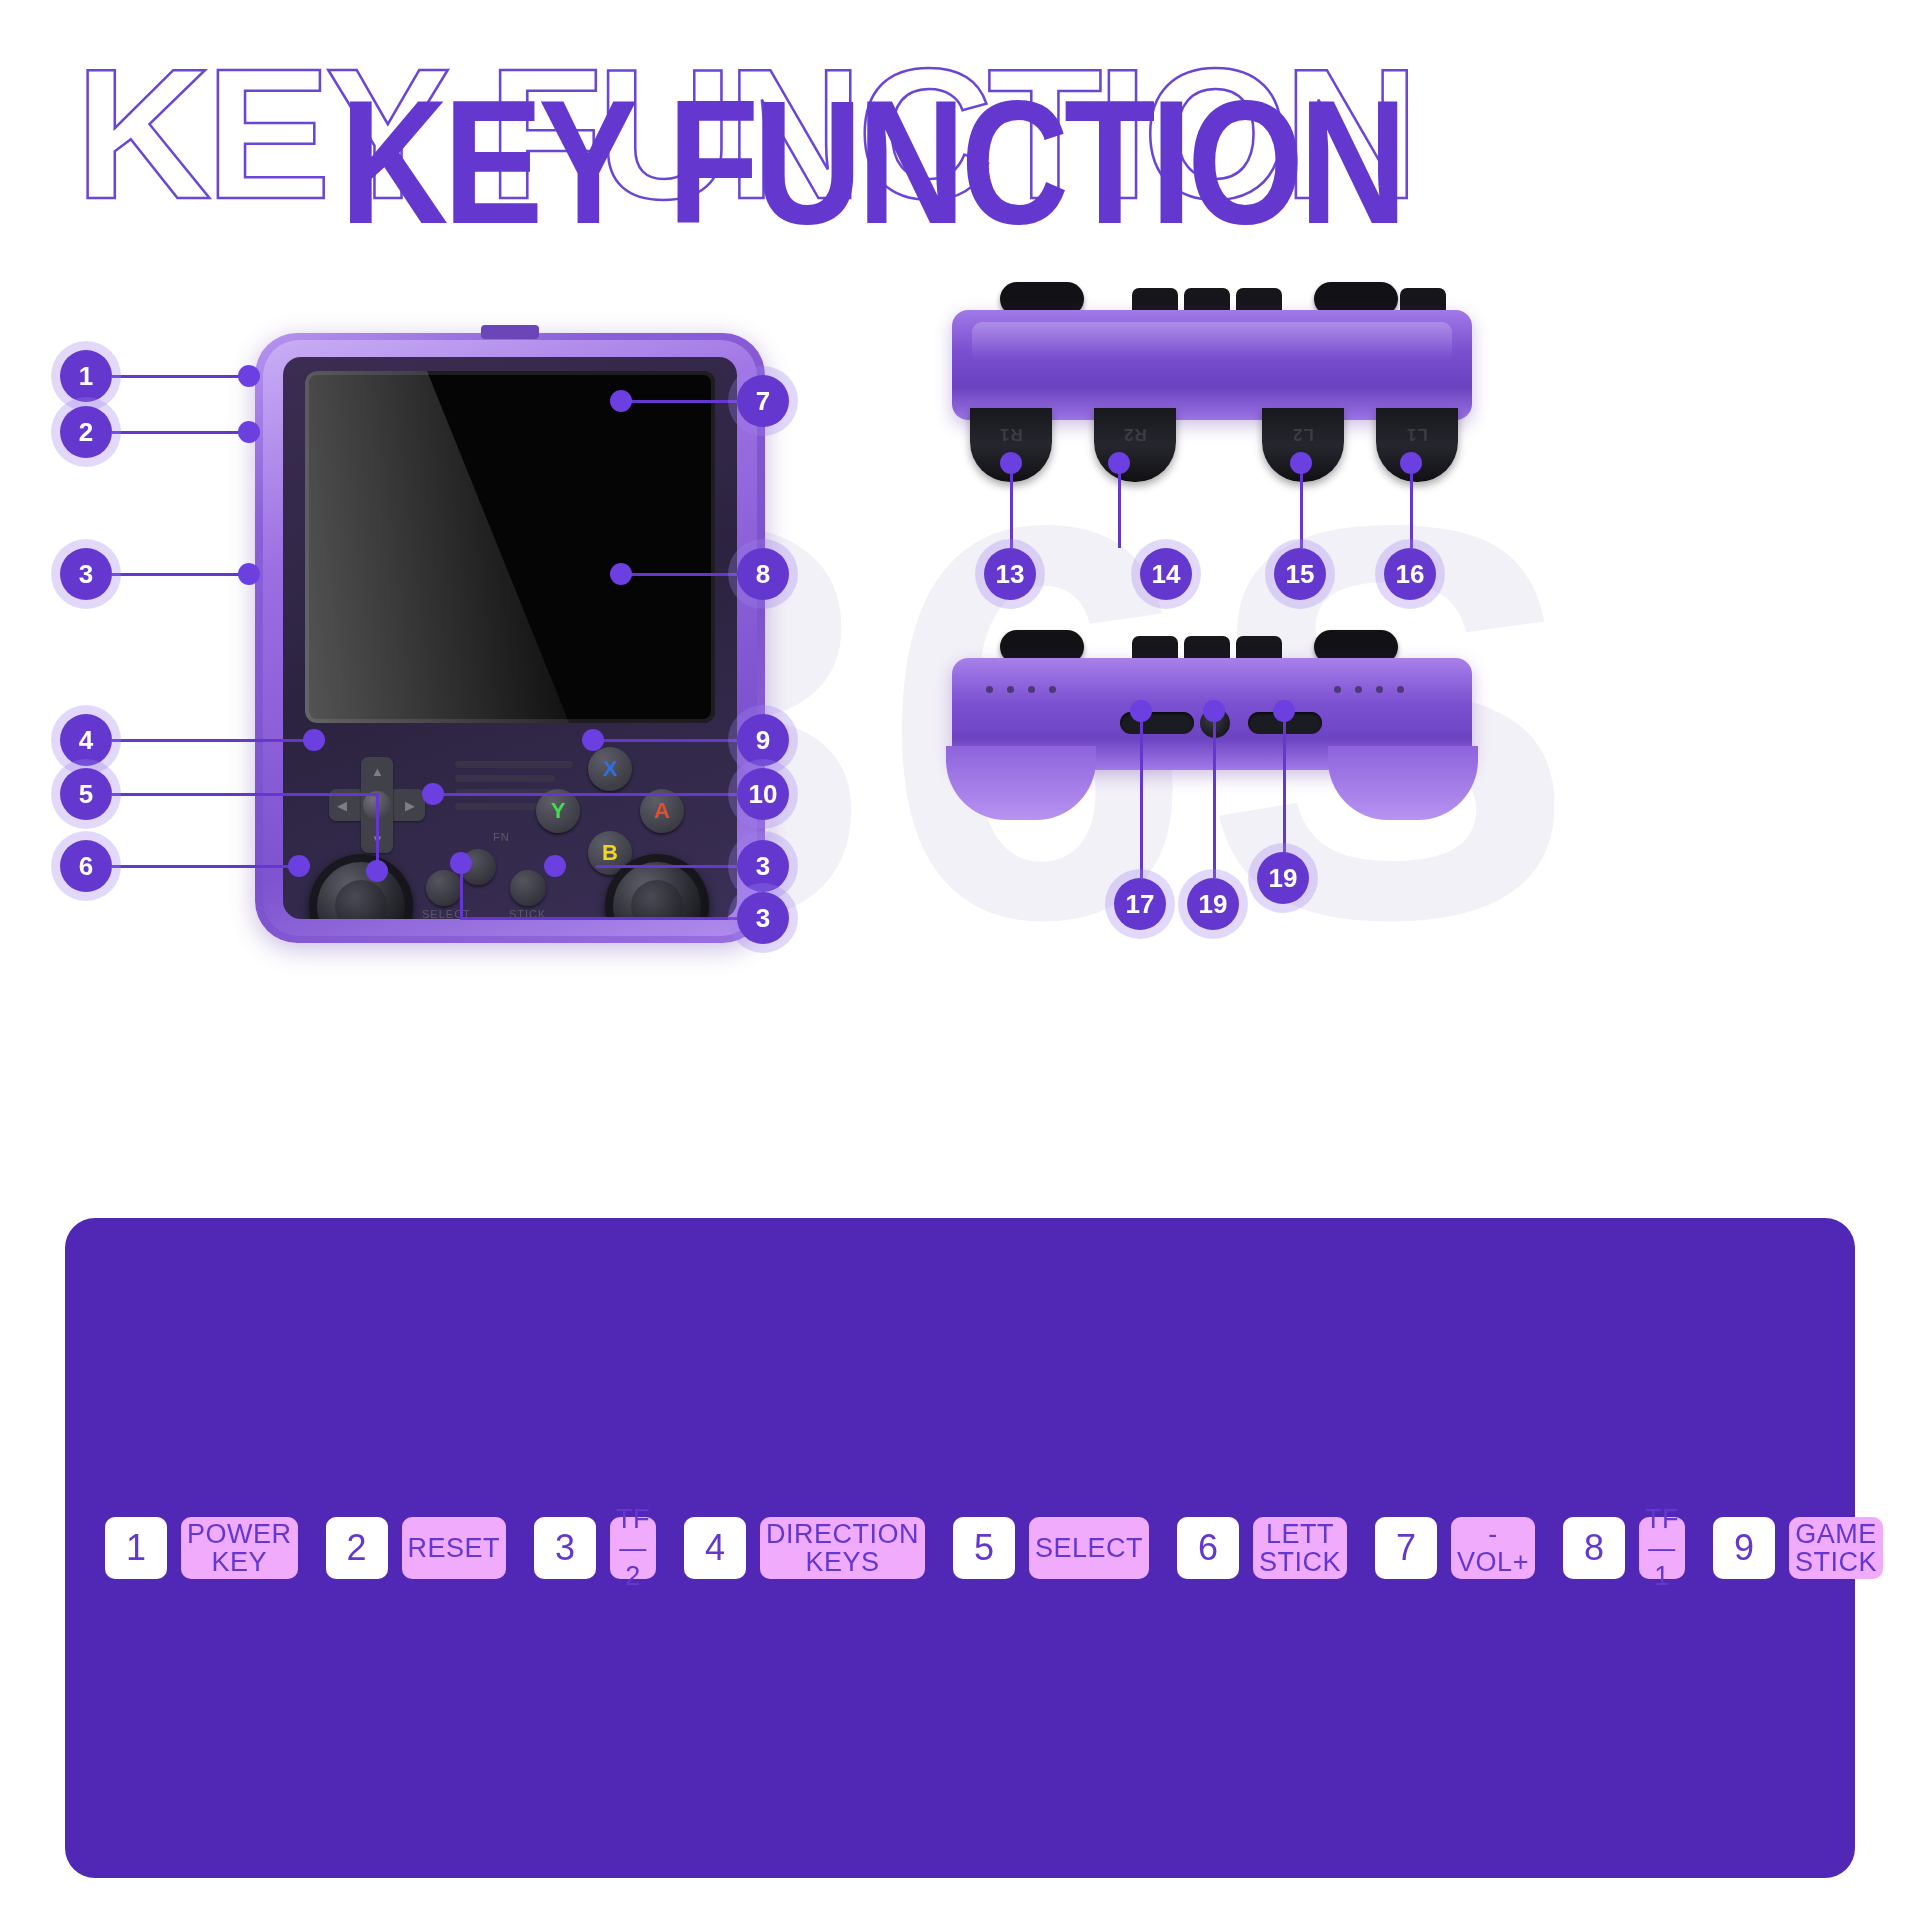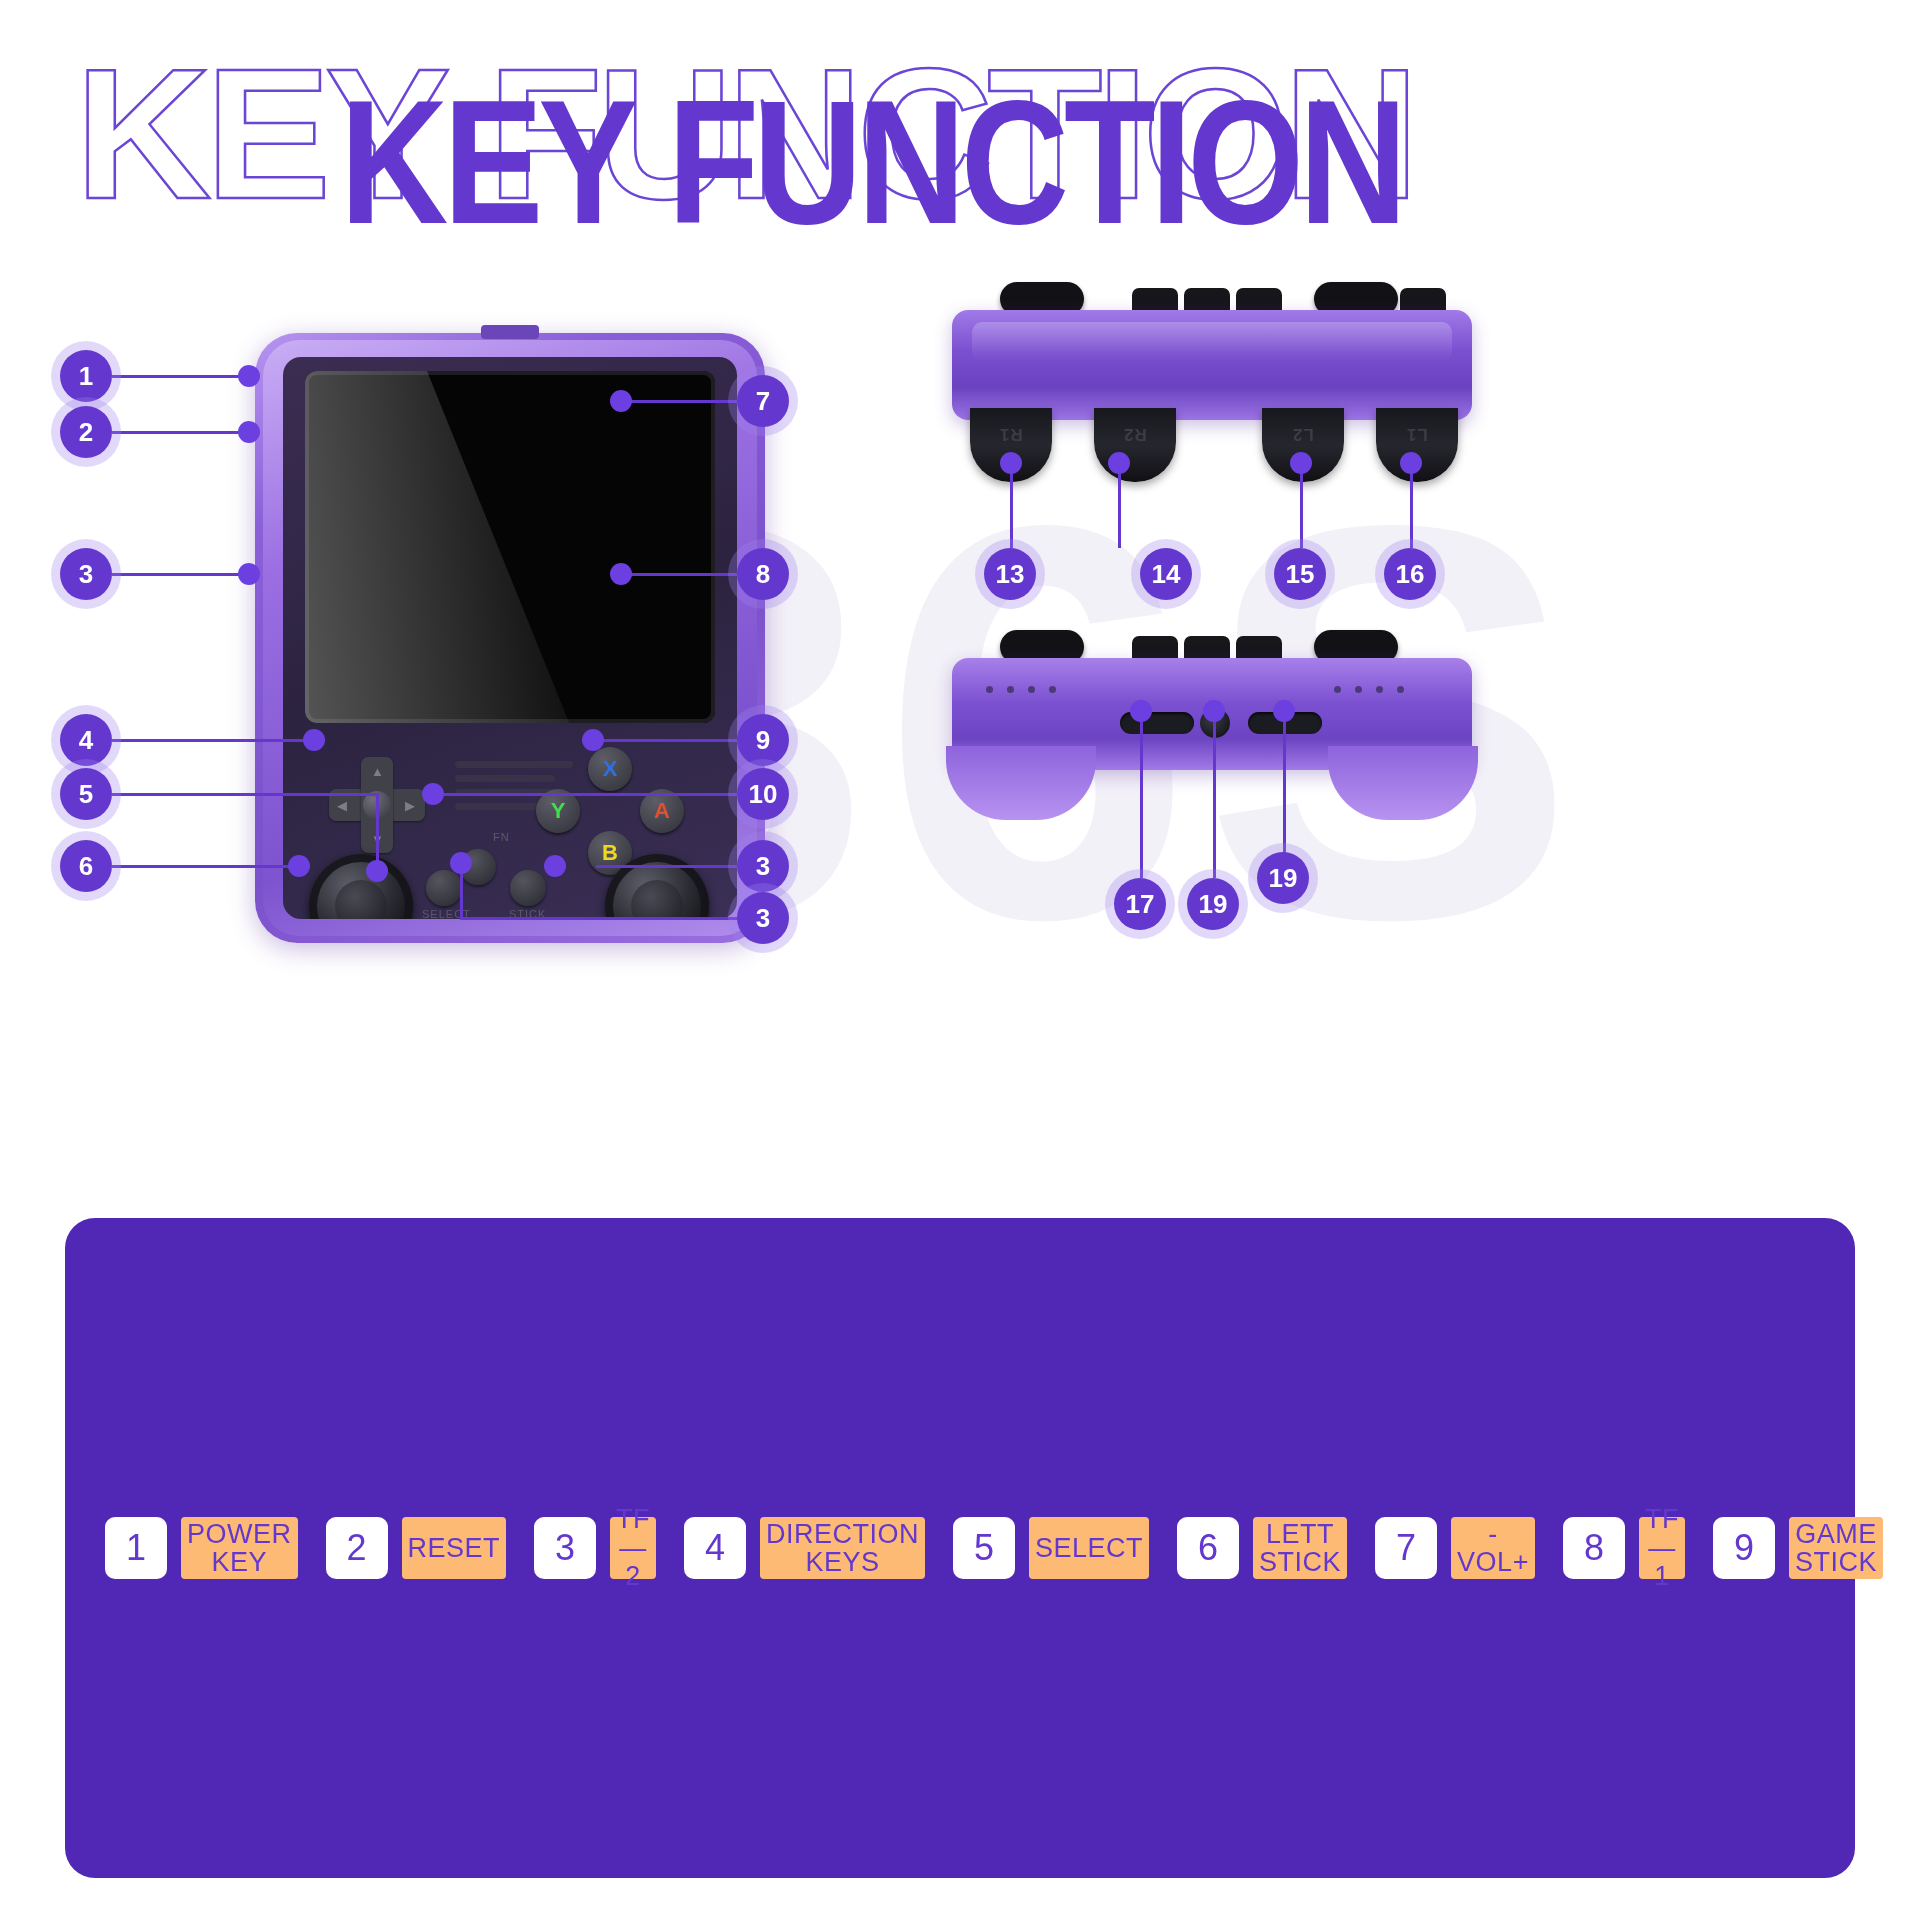--- a/index.html
+++ b/index.html
@@ -154,21 +154,21 @@
     grid-auto-rows:1fr;column-gap:28px;row-gap:12px;
     grid-auto-flow:column;
   }
   .lrow{display:flex;align-items:center;gap:14px;}
   .lnum{
     flex:0 0 62px;height:62px;background:#fff;border-radius:10px;
     display:flex;align-items:center;justify-content:center;
     color:#6438cf;font-size:36px;font-weight:400;
   }
   .llab{
-    flex:1;height:62px;background:#fdba74;border-radius:4px;
+    flex:1;height:62px;background:#f0abfc;border-radius:10px;
     display:flex;align-items:center;justify-content:center;
     color:#6438cf;font-size:27px;letter-spacing:.5px;text-align:center;
     line-height:1.05;padding:0 6px;box-sizing:border-box;white-space:pre-line;
   }
 </style>
 </head>
 <body>
 
 <div id="title-area">
   <div class="title-outline">KEY FUNCTION</div>

